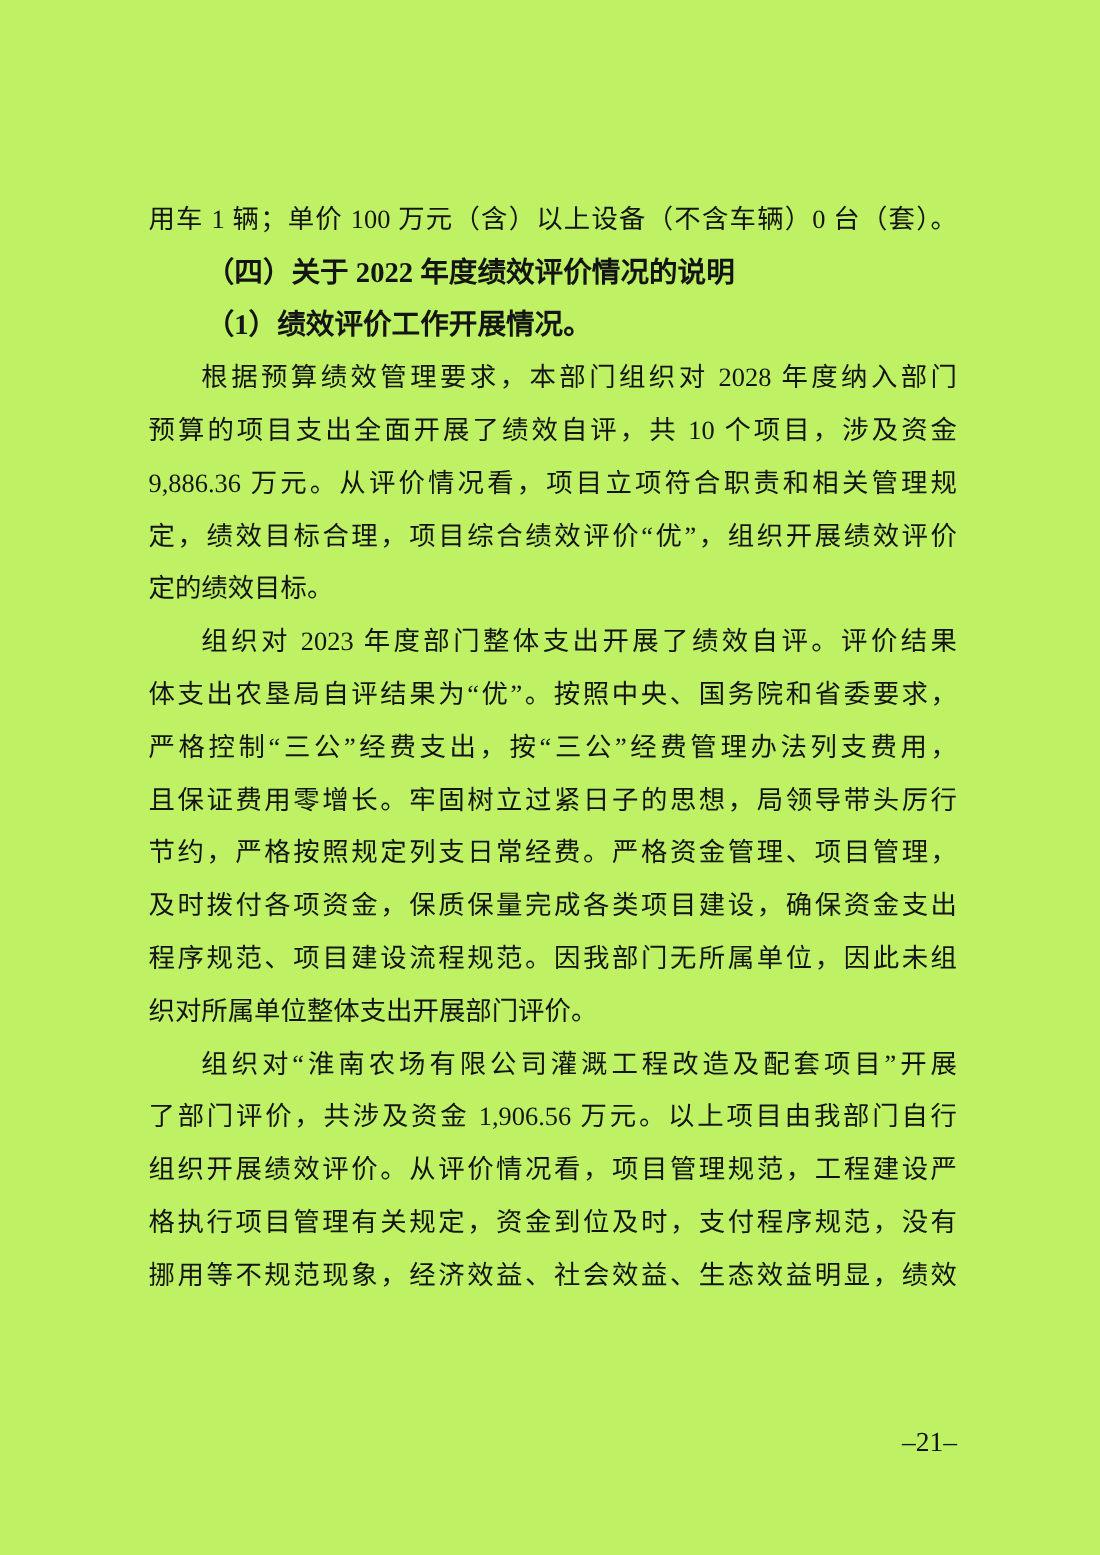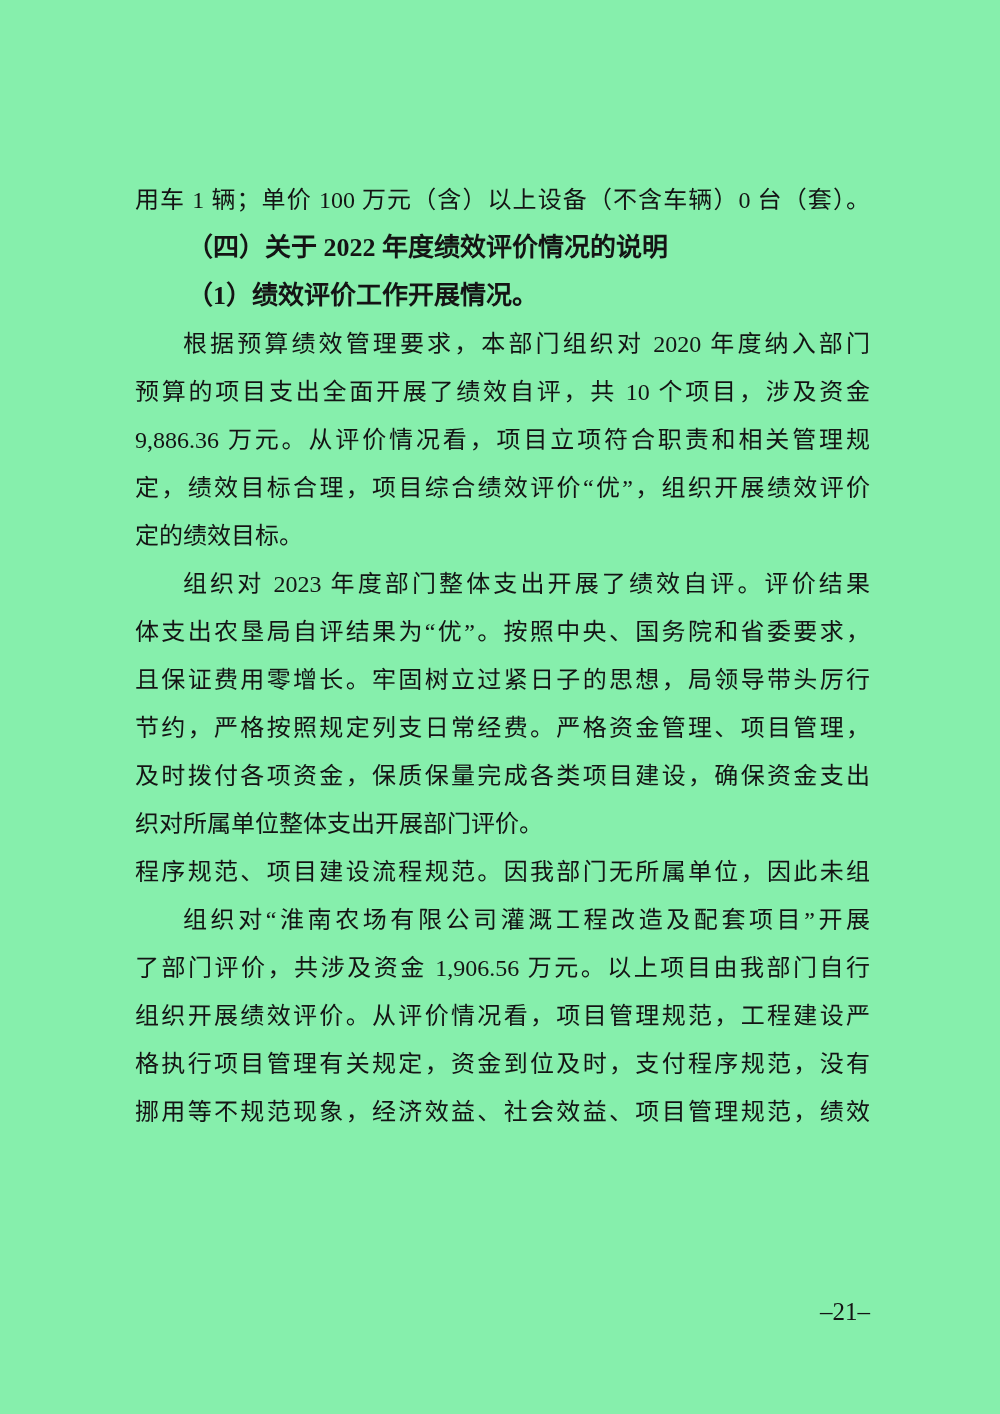--- a/index.html
+++ b/index.html
@@ -1,20 +1,20 @@
 <!DOCTYPE html>
 <html lang="zh-CN"><head>
 <meta charset="utf-8">
 <style>
   html, body { margin: 0; padding: 0; background: #ffffff; }
   .page {
     position: relative;
     width: 1000px;
     height: 1414px;
-    background: #86efac;
+    background: #bef264;
     overflow: hidden;
     font-family: "Liberation Serif", "DejaVu Serif", serif;
     color: #141414;
   }
   .content {
     position: absolute;
     left: 135px;
     top: 176px;
     width: 735px;
   }
@@ -50,32 +50,33 @@
   }
 </style>
 </head>
 <body>
 
 <div class="page">
   <div class="content">
     <div class="line">用车 1 辆；单价 100 万元（含）以上设备（不含车辆）0 台（套）。</div>
     <div class="line heading indent">（四）关于 2022 年度绩效评价情况的说明</div>
     <div class="line heading indent">（1）绩效评价工作开展情况。</div>
-    <div class="line indent">根据预算绩效管理要求，本部门组织对 2020 年度纳入部门</div>
+    <div class="line indent">根据预算绩效管理要求，本部门组织对 2028 年度纳入部门</div>
     <div class="line">预算的项目支出全面开展了绩效自评，共 10 个项目，涉及资金</div>
     <div class="line">9,886.36 万元。从评价情况看，项目立项符合职责和相关管理规</div>
     <div class="line">定，绩效目标合理，项目综合绩效评价“优”，组织开展绩效评价</div>
     <div class="line end">定的绩效目标。</div>
     <div class="line indent">组织对 2023 年度部门整体支出开展了绩效自评。评价结果</div>
     <div class="line">体支出农垦局自评结果为“优”。按照中央、国务院和省委要求，</div>
+    <div class="line">严格控制“三公”经费支出，按“三公”经费管理办法列支费用，</div>
     <div class="line">且保证费用零增长。牢固树立过紧日子的思想，局领导带头厉行</div>
     <div class="line">节约，严格按照规定列支日常经费。严格资金管理、项目管理，</div>
     <div class="line">及时拨付各项资金，保质保量完成各类项目建设，确保资金支出</div>
+    <div class="line">程序规范、项目建设流程规范。因我部门无所属单位，因此未组</div>
     <div class="line end">织对所属单位整体支出开展部门评价。</div>
-    <div class="line">程序规范、项目建设流程规范。因我部门无所属单位，因此未组</div>
     <div class="line indent">组织对“淮南农场有限公司灌溉工程改造及配套项目”开展</div>
     <div class="line">了部门评价，共涉及资金 1,906.56 万元。以上项目由我部门自行</div>
     <div class="line">组织开展绩效评价。从评价情况看，项目管理规范，工程建设严</div>
     <div class="line">格执行项目管理有关规定，资金到位及时，支付程序规范，没有</div>
-    <div class="line">挪用等不规范现象，经济效益、社会效益、项目管理规范，绩效</div>
+    <div class="line">挪用等不规范现象，经济效益、社会效益、生态效益明显，绩效</div>
   </div>
   <div class="page-number">–21–</div>
 </div>
 
 </body></html>

